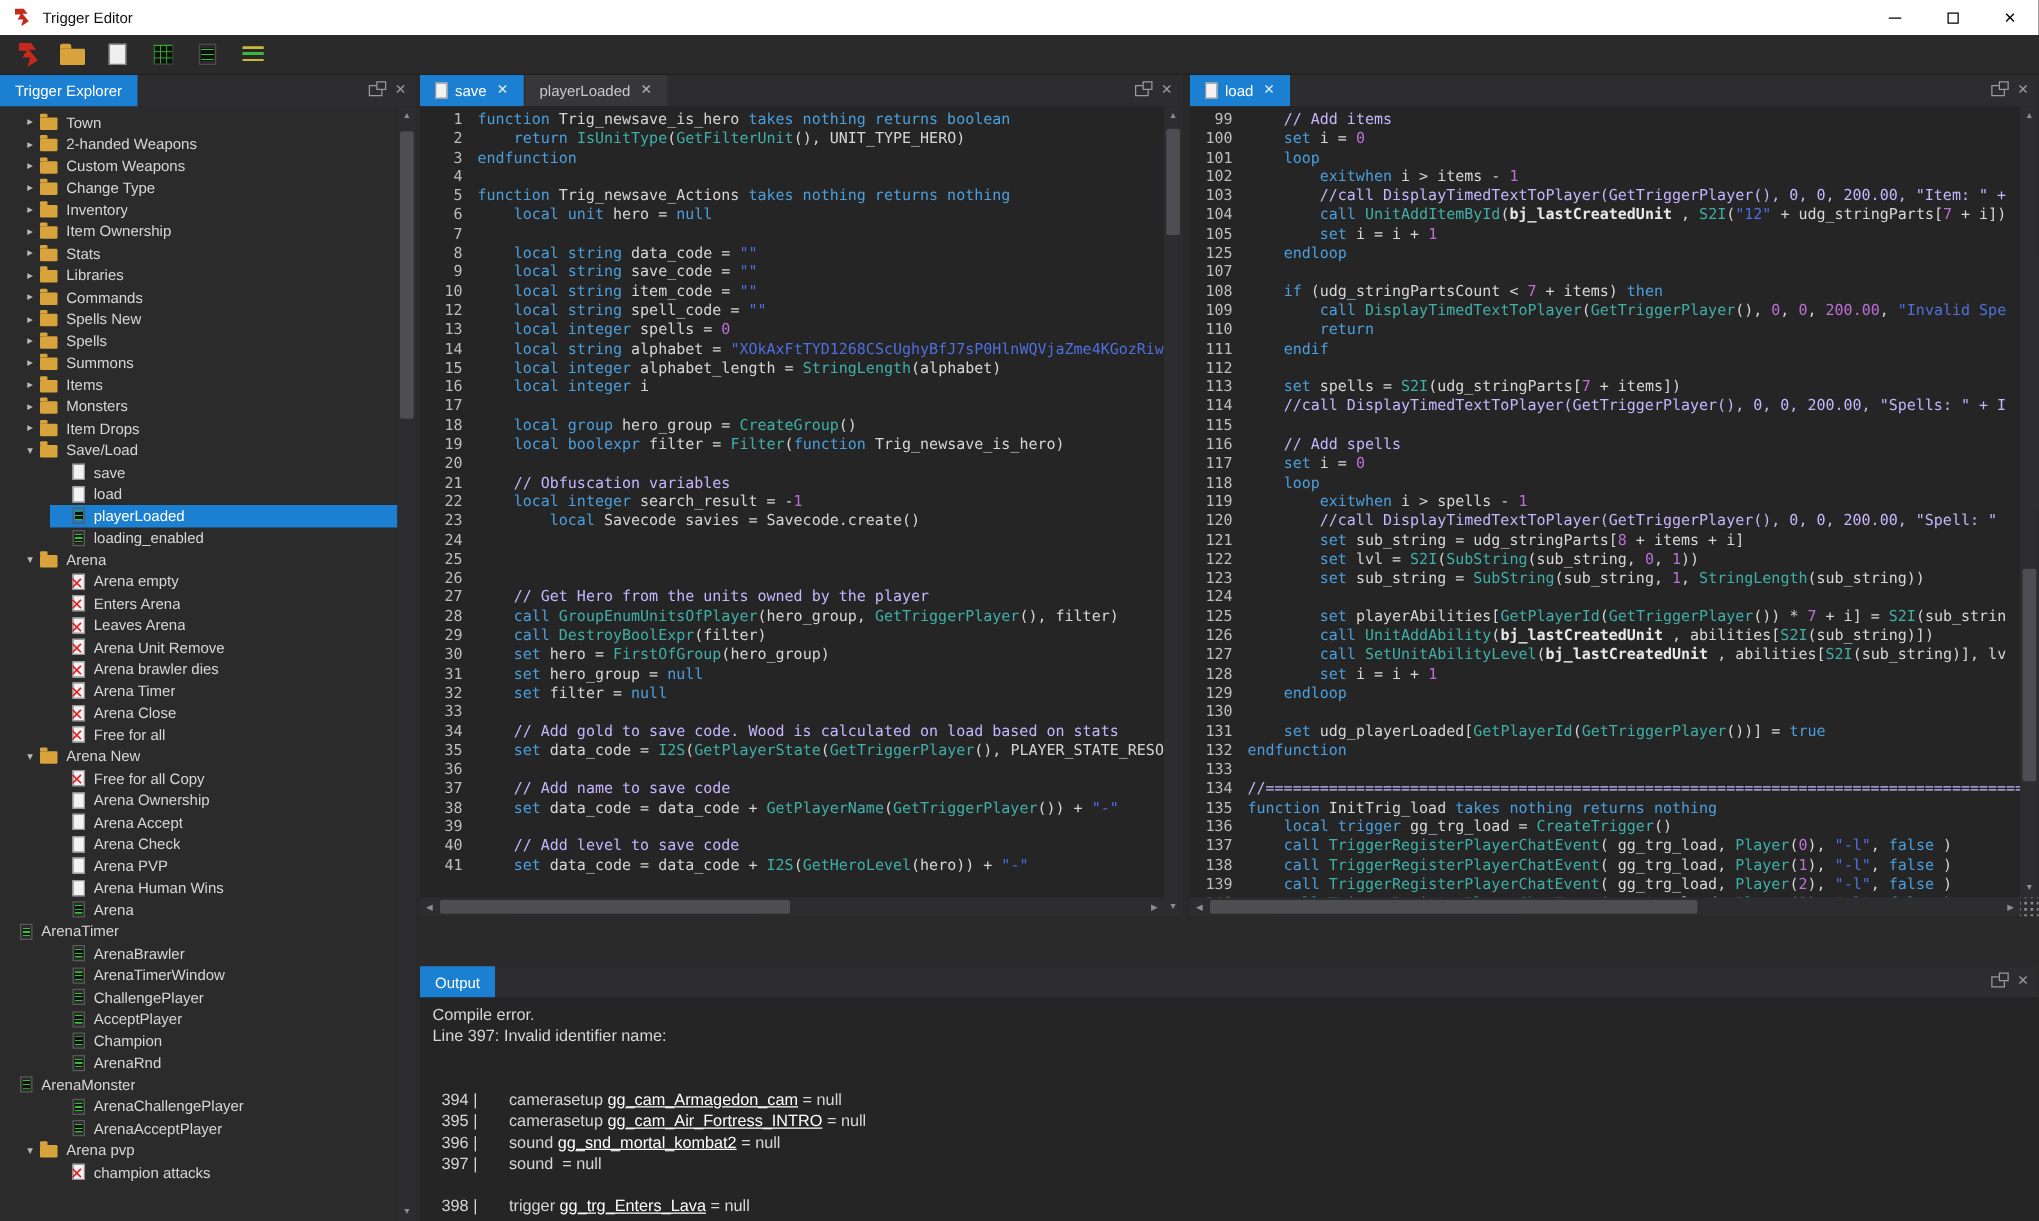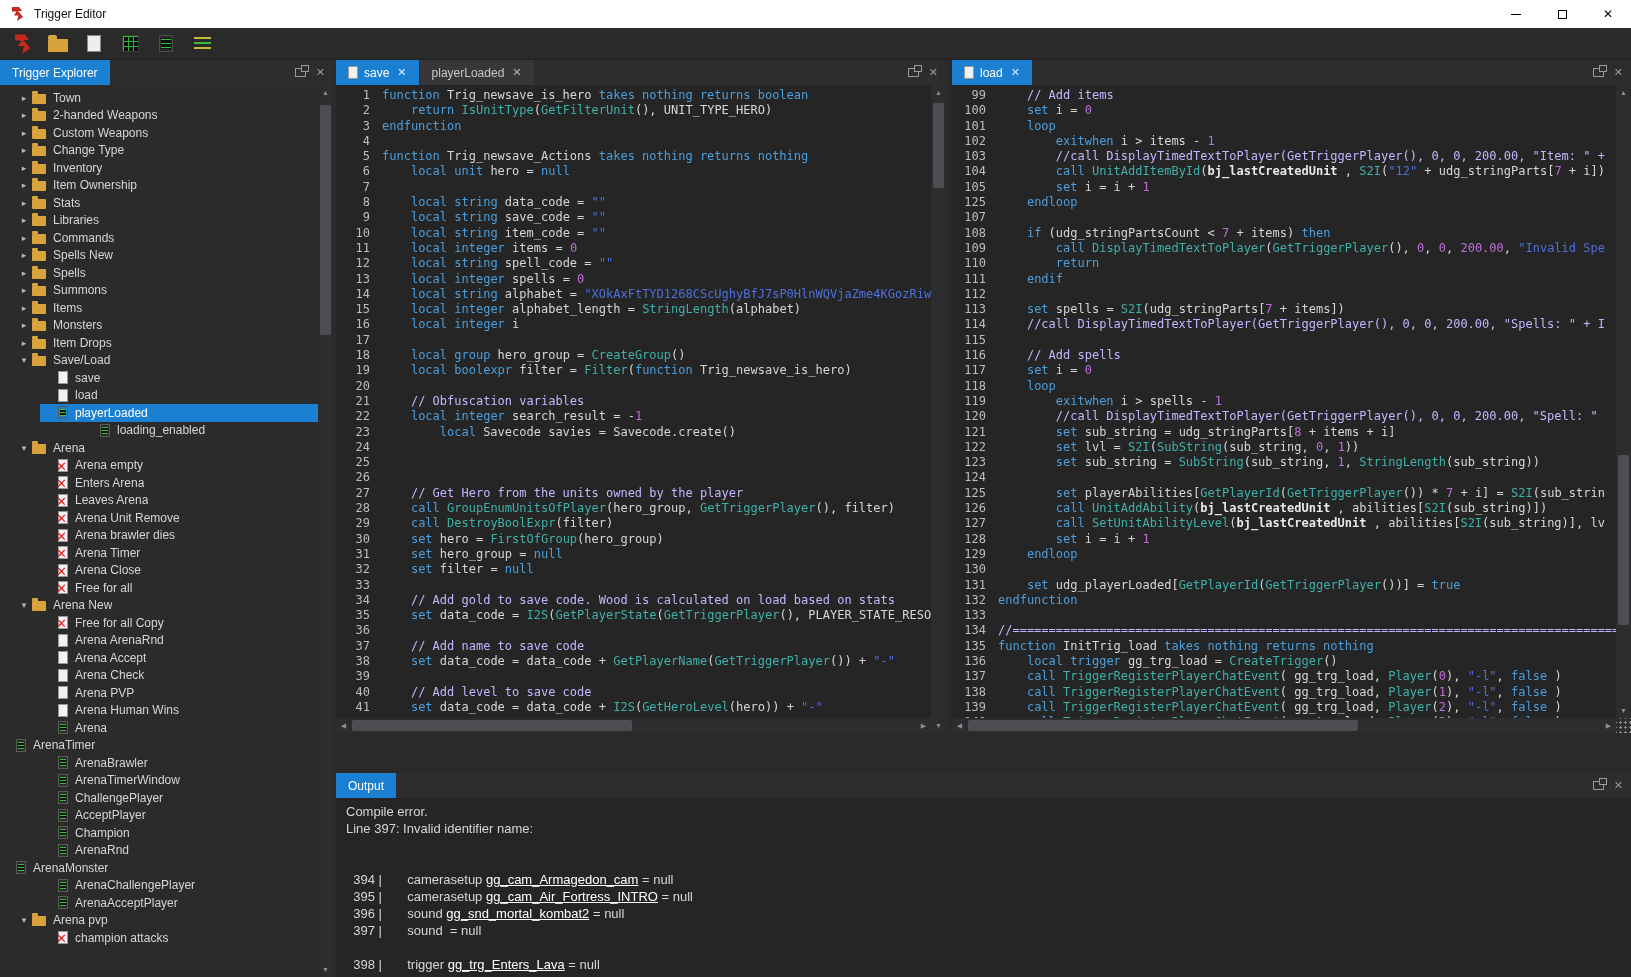--- a/index.html
+++ b/index.html
@@ -231,21 +231,21 @@
       <div class="tree-row" style="padding-left: 42px;">
         <span class="tree-arrow"></span>
         <span class="tree-icon ic-page"></span>
         <span class="tree-label">load</span>
       </div>
       <div class="tree-row selected" style="padding-left: 42px;">
         <span class="tree-arrow"></span>
         <span class="tree-icon ic-script"></span>
         <span class="tree-label">playerLoaded</span>
       </div>
-      <div class="tree-row" style="padding-left: 42px; margin-left: 42px;">
+      <div class="tree-row" style="padding-left: 42px;">
         <span class="tree-arrow"></span>
         <span class="tree-icon ic-script"></span>
         <span class="tree-label">loading_enabled</span>
       </div>
       <div class="tree-row" style="padding-left: 16px;">
         <span class="tree-arrow">▾</span>
         <span class="tree-icon ic-folder"></span>
         <span class="tree-label">Arena</span>
       </div>
       <div class="tree-row" style="padding-left: 42px;">
@@ -312,21 +312,21 @@
       <div class="tree-row" style="padding-left: 42px;">
         <span class="tree-arrow"></span>
         <span class="tree-icon ic-redx">
           <span class="redx-mark">✕</span>
         </span>
         <span class="tree-label">Free for all Copy</span>
       </div>
       <div class="tree-row" style="padding-left: 42px;">
         <span class="tree-arrow"></span>
         <span class="tree-icon ic-page"></span>
-        <span class="tree-label">Arena ArenaRnd</span>
+        <span class="tree-label">Arena Ownership</span>
       </div>
       <div class="tree-row" style="padding-left: 42px; align-items: center;">
         <span class="tree-arrow"></span>
         <span class="tree-icon ic-page"></span>
         <span class="tree-label">Arena Accept</span>
       </div>
       <div class="tree-row" style="padding-left: 42px;">
         <span class="tree-arrow"></span>
         <span class="tree-icon ic-page"></span>
         <span class="tree-label">Arena Check</span>
@@ -437,21 +437,20 @@
       <div class="code-line"><span class="ln">1</span><span class="code-text"><span class="tok-k">function</span><span class="tok-p"> Trig_newsave_is_hero </span><span class="tok-k">takes nothing returns boolean</span></span></div>
       <div class="code-line"><span class="ln">2</span><span class="code-text"><span class="tok-p">    </span><span class="tok-k">return</span><span class="tok-p"> </span><span class="tok-n">IsUnitType</span><span class="tok-p">(</span><span class="tok-n">GetFilterUnit</span><span class="tok-p">(), UNIT_TYPE_HERO)</span></span></div>
       <div class="code-line"><span class="ln">3</span><span class="code-text"><span class="tok-k">endfunction</span></span></div>
       <div class="code-line"><span class="ln">4</span><span class="code-text"></span></div>
       <div class="code-line"><span class="ln">5</span><span class="code-text"><span class="tok-k">function</span><span class="tok-p"> Trig_newsave_Actions </span><span class="tok-k">takes nothing returns nothing</span></span></div>
       <div class="code-line"><span class="ln">6</span><span class="code-text"><span class="tok-p">    </span><span class="tok-k">local</span><span class="tok-p"> </span><span class="tok-k">unit</span><span class="tok-p"> hero = </span><span class="tok-k">null</span></span></div>
       <div class="code-line"><span class="ln">7</span><span class="code-text"></span></div>
       <div class="code-line"><span class="ln">8</span><span class="code-text"><span class="tok-p">    </span><span class="tok-k">local</span><span class="tok-p"> </span><span class="tok-k">string</span><span class="tok-p"> data_code = </span><span class="tok-s">""</span></span></div>
       <div class="code-line"><span class="ln">9</span><span class="code-text"><span class="tok-p">    </span><span class="tok-k">local</span><span class="tok-p"> </span><span class="tok-k">string</span><span class="tok-p"> save_code = </span><span class="tok-s">""</span></span></div>
       <div class="code-line"><span class="ln">10</span><span class="code-text"><span class="tok-p">    </span><span class="tok-k">local</span><span class="tok-p"> </span><span class="tok-k">string</span><span class="tok-p"> item_code = </span><span class="tok-s">""</span></span></div>
-      <div class="code-line"><span class="ln">11</span><span class="code-text"><span class="tok-p">    </span><span class="tok-k">local</span><span class="tok-p"> </span><span class="tok-k">integer</span><span class="tok-p"> items = </span><span class="tok-d">0</span></span></div>
       <div class="code-line"><span class="ln">12</span><span class="code-text"><span class="tok-p">    </span><span class="tok-k">local</span><span class="tok-p"> </span><span class="tok-k">string</span><span class="tok-p"> spell_code = </span><span class="tok-s">""</span></span></div>
       <div class="code-line"><span class="ln">13</span><span class="code-text"><span class="tok-p">    </span><span class="tok-k">local</span><span class="tok-p"> </span><span class="tok-k">integer</span><span class="tok-p"> spells = </span><span class="tok-d">0</span></span></div>
       <div class="code-line"><span class="ln">14</span><span class="code-text"><span class="tok-p">    </span><span class="tok-k">local</span><span class="tok-p"> </span><span class="tok-k">string</span><span class="tok-p"> alphabet = </span><span class="tok-s">"XOkAxFtTYD1268CScUghyBfJ7sP0HlnWQVjaZme4KGozRiwM9vupIbq</span></span></div>
       <div class="code-line"><span class="ln">15</span><span class="code-text"><span class="tok-p">    </span><span class="tok-k">local</span><span class="tok-p"> </span><span class="tok-k">integer</span><span class="tok-p"> alphabet_length = </span><span class="tok-n">StringLength</span><span class="tok-p">(alphabet)</span></span></div>
       <div class="code-line"><span class="ln">16</span><span class="code-text"><span class="tok-p">    </span><span class="tok-k">local</span><span class="tok-p"> </span><span class="tok-k">integer</span><span class="tok-p"> i</span></span></div>
       <div class="code-line"><span class="ln">17</span><span class="code-text"></span></div>
       <div class="code-line"><span class="ln">18</span><span class="code-text"><span class="tok-p">    </span><span class="tok-k">local</span><span class="tok-p"> </span><span class="tok-k">group</span><span class="tok-p"> hero_group = </span><span class="tok-n">CreateGroup</span><span class="tok-p">()</span></span></div>
       <div class="code-line"><span class="ln">19</span><span class="code-text"><span class="tok-p">    </span><span class="tok-k">local</span><span class="tok-p"> </span><span class="tok-k">boolexpr</span><span class="tok-p"> filter = </span><span class="tok-n">Filter</span><span class="tok-p">(</span><span class="tok-k">function</span><span class="tok-p"> Trig_newsave_is_hero)</span></span></div>
       <div class="code-line"><span class="ln">20</span><span class="code-text"></span></div>
       <div class="code-line"><span class="ln">21</span><span class="code-text"><span class="tok-p">    </span><span class="tok-c">// Obfuscation variables</span></span></div>

